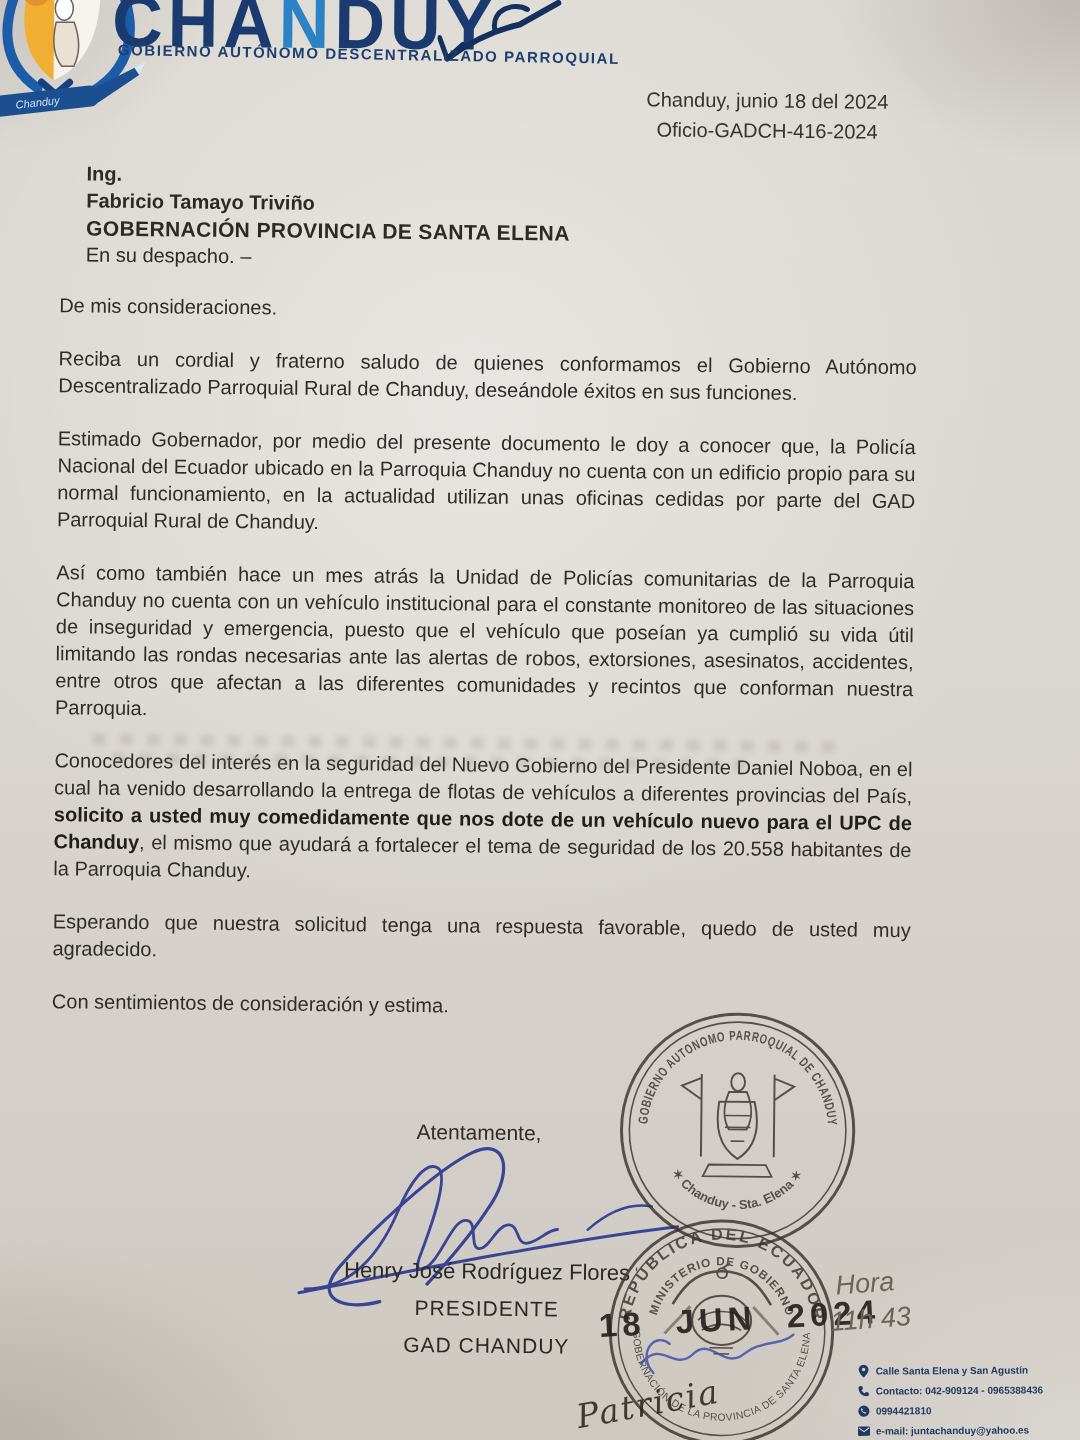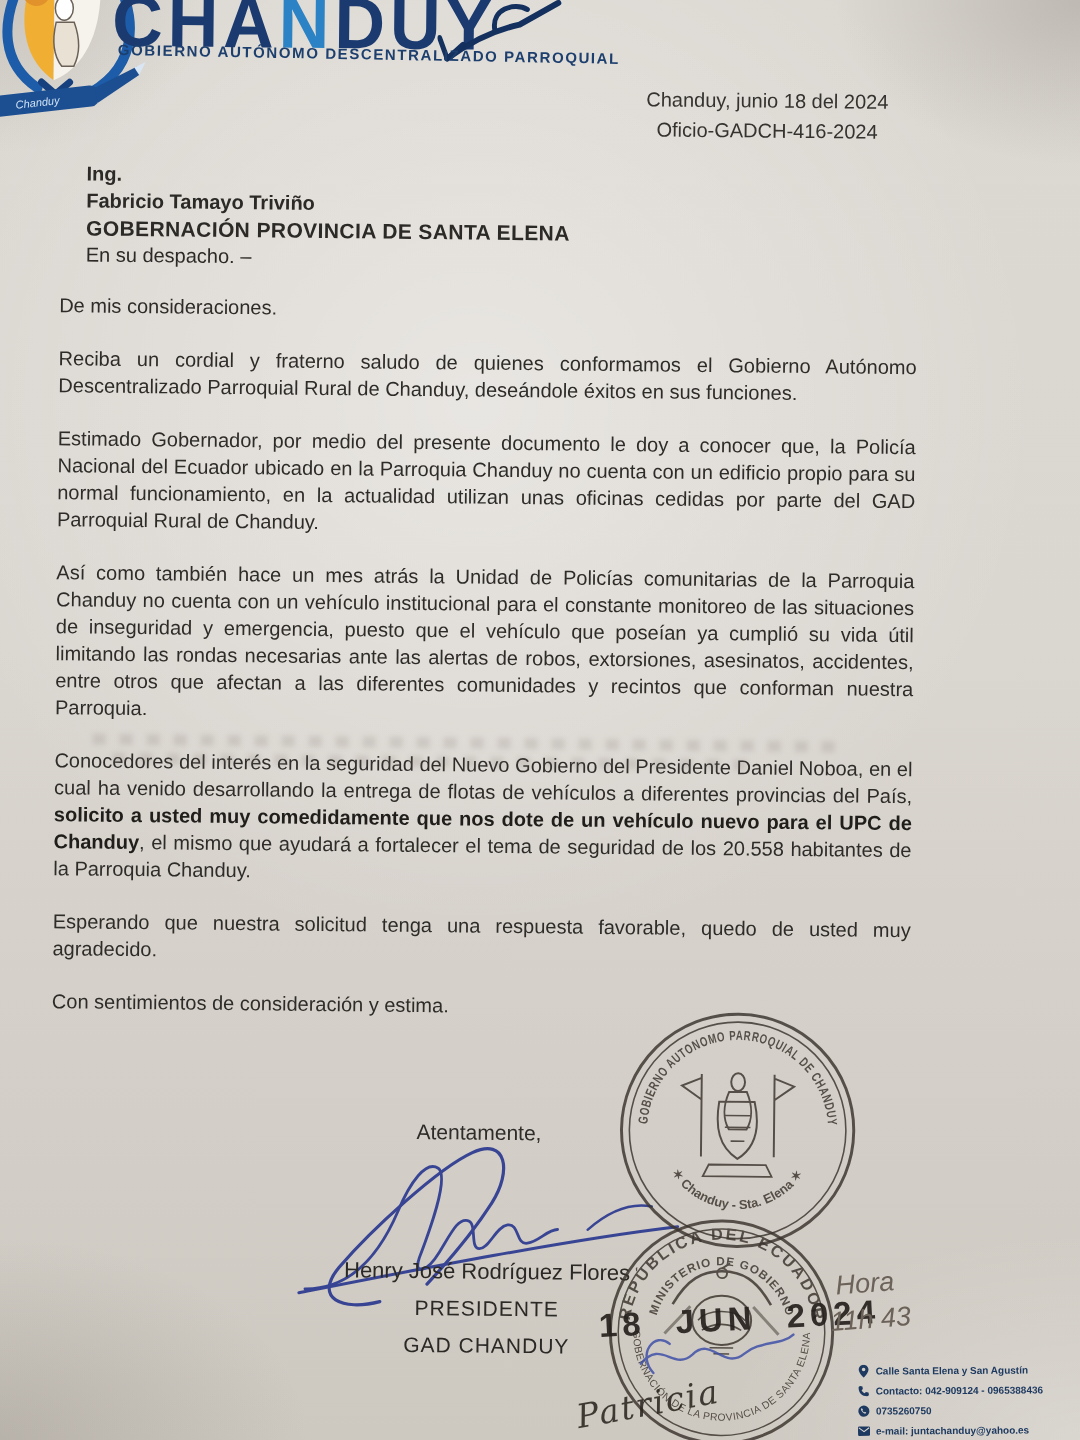--- a/index.html
+++ b/index.html
@@ -217,21 +217,21 @@
         <svg class="cicon" viewBox="0 0 14 14">
           <path d="M3 1C2 1 1 2 1 3c0 6 4 10 10 10 1 0 2-1 2-2l-.5-2.5L9.5 8 8 9.5C6.5 8.8 5.2 7.5 4.5 6L6 4.5 5.5 1.5Z" fill="#1e3a61"></path>
         </svg>
         <span>Contacto: 042-909124 - 0965388436</span>
       </div>
       <div class="row">
         <svg class="cicon" viewBox="0 0 14 14">
           <circle cx="7" cy="7" r="6.5" fill="#1e3a61"></circle>
           <path d="M4.2 3.6c-.6.6-.9 1.6.4 3.4 1.3 1.8 2.8 2.8 3.9 2.8.6 0 1.2-.5 1.2-1l-1.5-1-1 .6c-.8-.5-1.6-1.3-2-2.1l.7-.9-.9-1.6Z" fill="#ddd8d2"></path>
         </svg>
-        <span>0735260750</span>
+        <span>0994421810</span>
       </div>
       <div class="row">
         <svg class="cicon" viewBox="0 0 14 11">
           <rect x="0" y="0" width="14" height="11" rx="1.5" fill="#1e3a61"></rect>
           <path d="M1 1.5 7 6 13 1.5" stroke="#ddd8d2" stroke-width="1.2" fill="none"></path>
         </svg>
         <span>e-mail: juntachanduy@yahoo.es</span>
       </div>
     </div>
 

